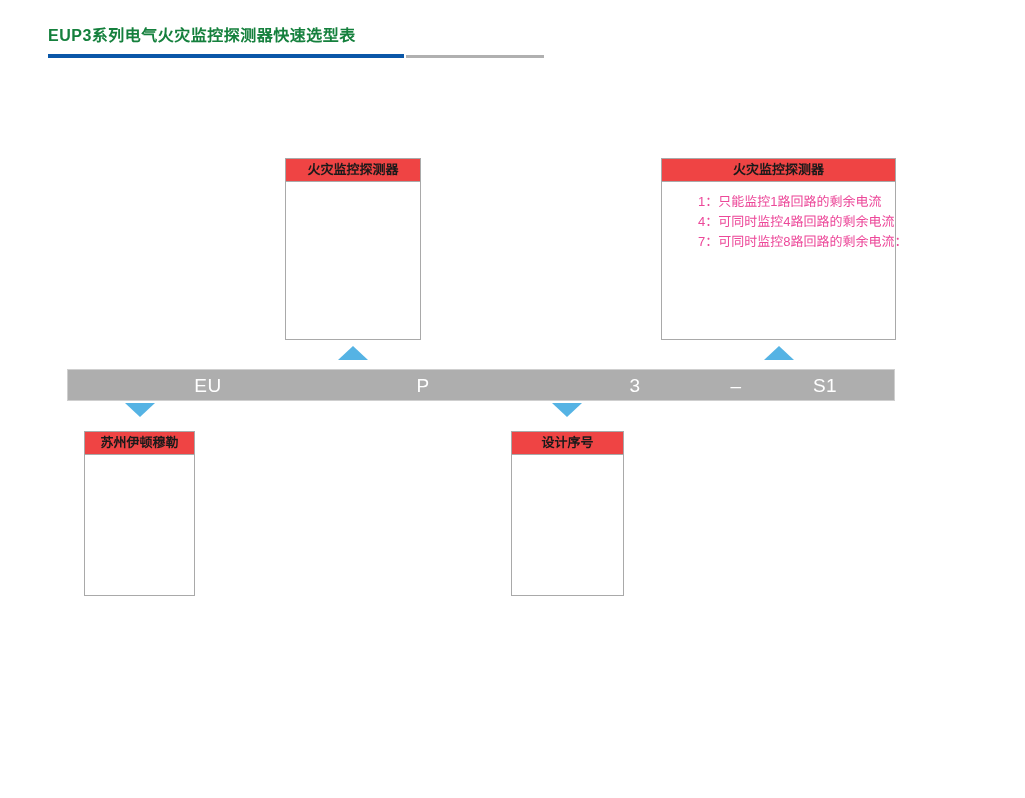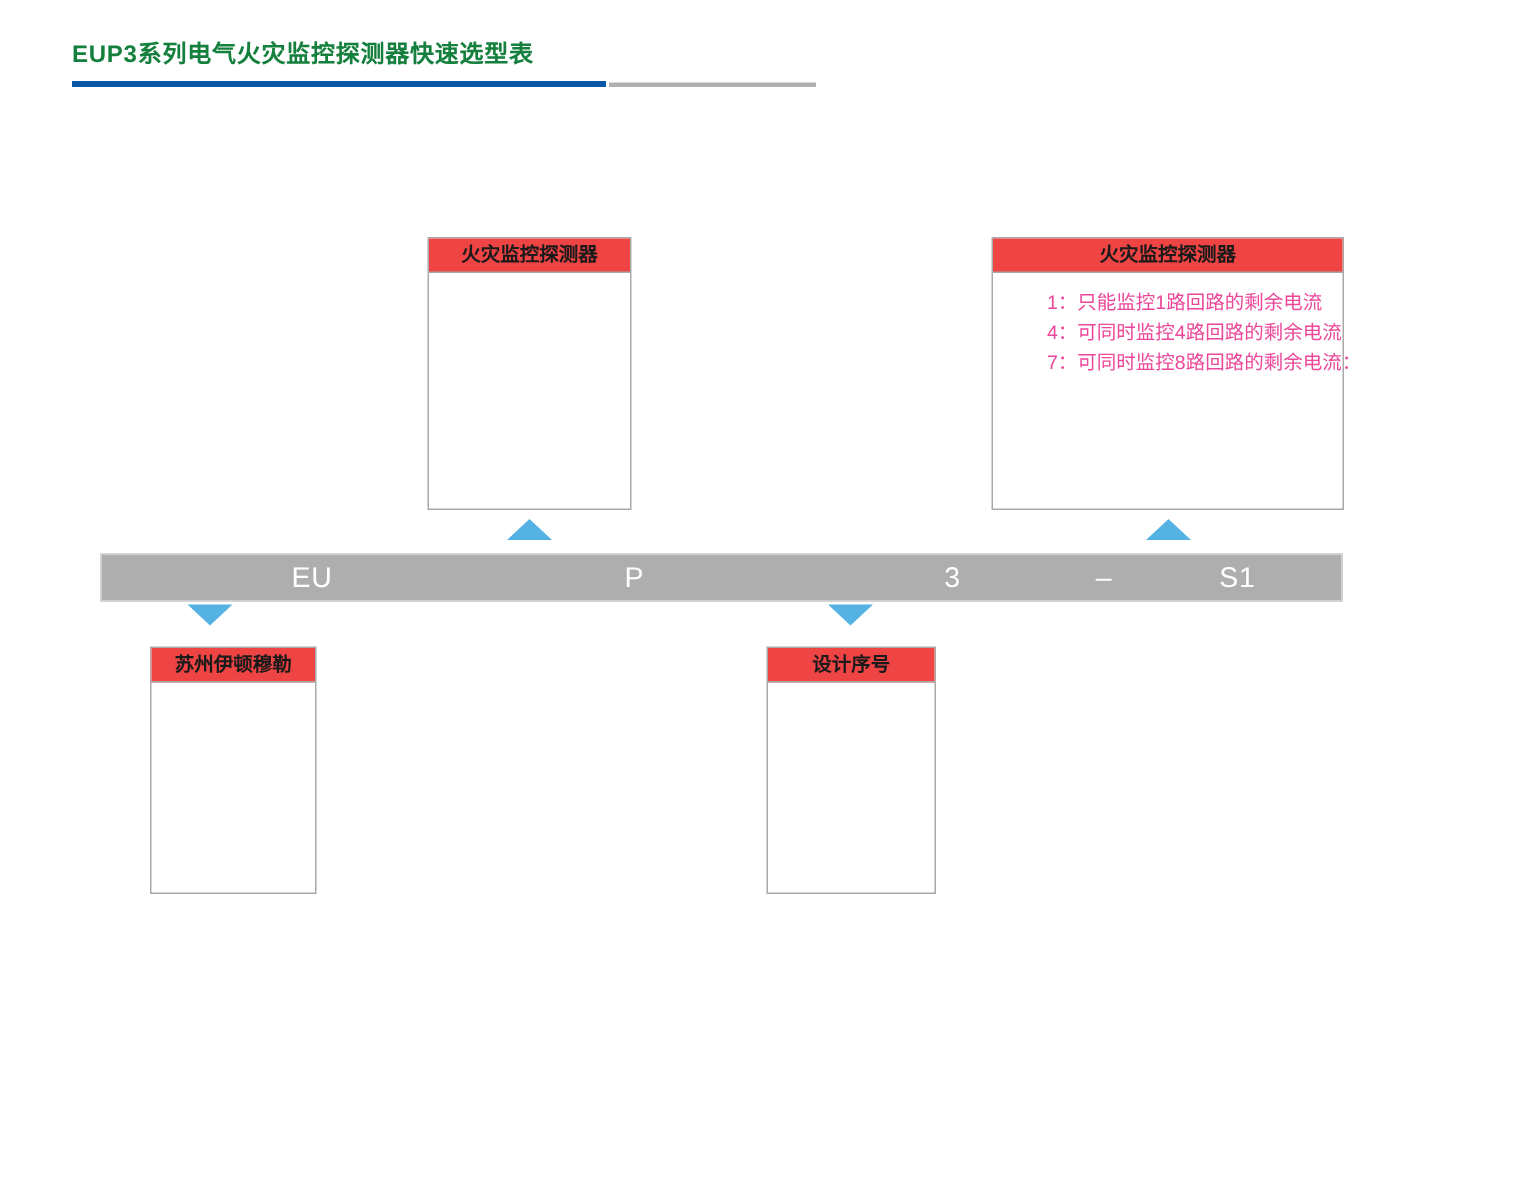--- a/index.html
+++ b/index.html
@@ -137,21 +137,21 @@
       <div class="callout-body"></div>
     </div>
     <div class="callout" style="left: 661px; top: 158px; width: 235px; height: 182px;">
       <div class="callout-header">火灾监控探测器</div>
       <div class="callout-body">
         <div class="callout-line">1：只能监控1路回路的剩余电流</div>
         <div class="callout-line">4：可同时监控4路回路的剩余电流</div>
         <div class="callout-line">7：可同时监控8路回路的剩余电流：</div>
       </div>
     </div>
-    <div class="callout" style="left: 84px; top: 431px; width: 111px; height: 165px; margin-left: 16px;">
+    <div class="callout" style="left: 84px; top: 431px; width: 111px; height: 165px;">
       <div class="callout-header">苏州伊顿穆勒</div>
       <div class="callout-body"></div>
     </div>
     <div class="callout" style="left: 511px; top: 431px; width: 113px; height: 165px;">
       <div class="callout-header">设计序号</div>
       <div class="callout-body"></div>
     </div>
   </div>
 
 <div id="pointer-layer">

